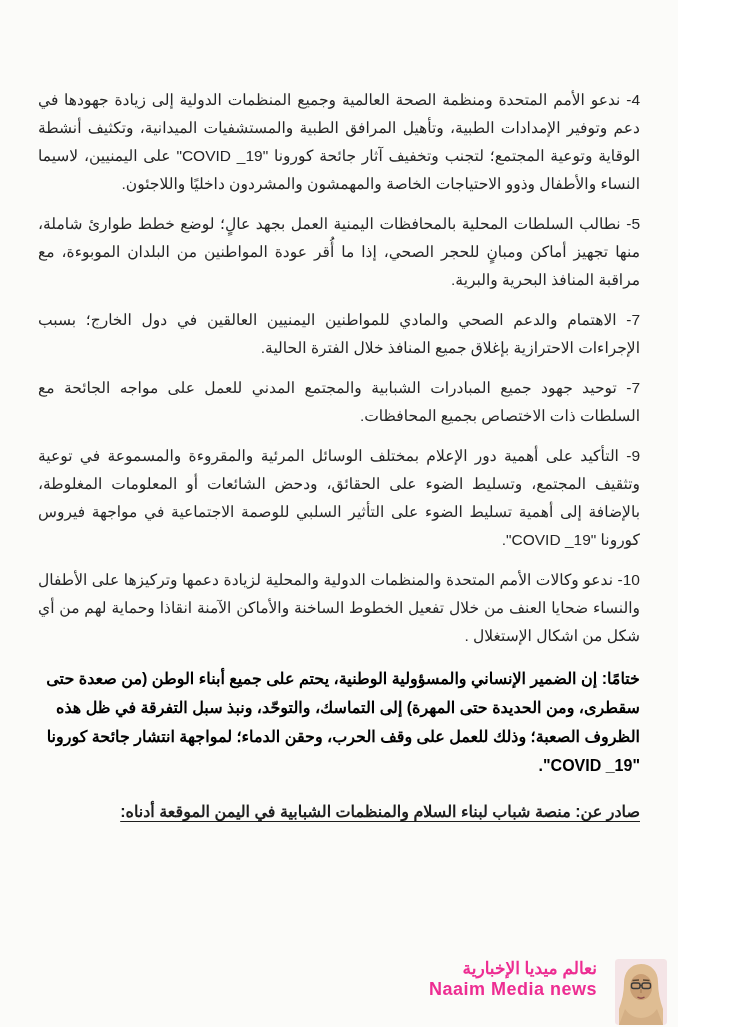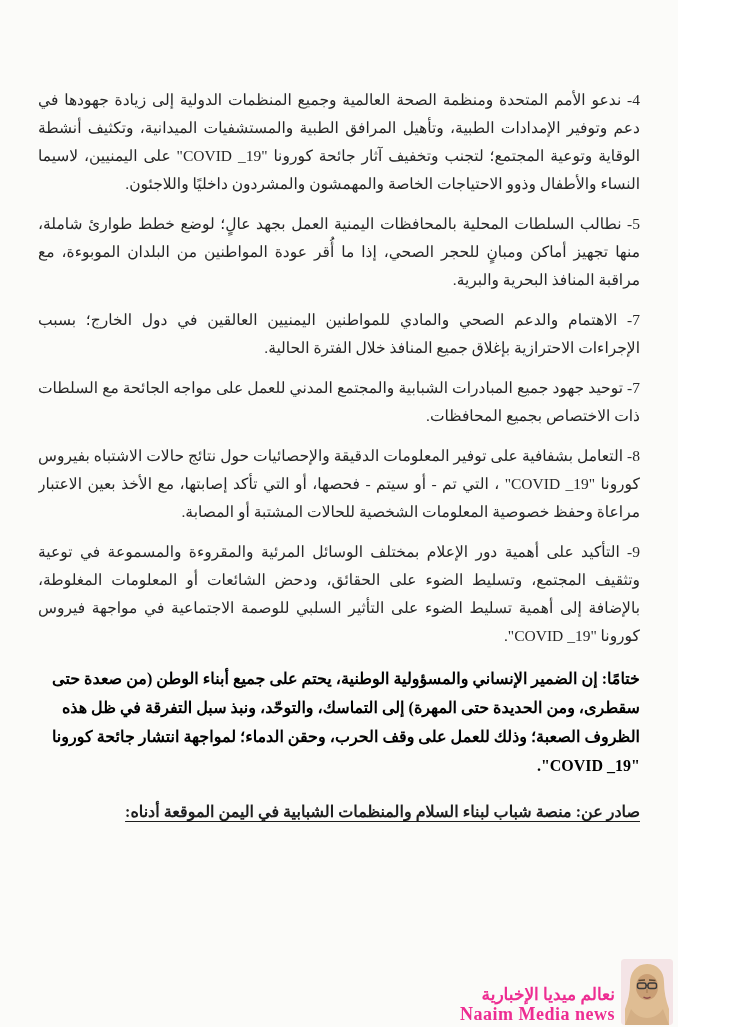--- a/index.html
+++ b/index.html
@@ -2,21 +2,21 @@
 <html lang="ar"><head>
 <meta charset="utf-8">
 <style>
   html,body { margin:0; padding:0; }
   .page {
     position: relative;
     width: 678px;
     height: 1027px;
     background: #fbfbf9;
     overflow: hidden;
-    font-family: Liberation Serif, serif;
+    font-family: Liberation Sans, sans-serif;
     color: #262626;
   }
   .doc {
     position: absolute;
     top: 86px;
     right: 38px;
     left: 38px;
     bottom: 0;
     direction: rtl;
     overflow: hidden;
@@ -42,25 +42,25 @@
     font-weight: bold;
     font-size: 16px;
     line-height: 28px;
     text-align: right;
     text-decoration: underline;
     text-underline-offset: 4px;
     color: #1e1e1e;
   }
   .watermark {
     position: absolute;
-    right: 5px;
+    right: 11px;
     bottom: 2px;
     display: flex;
-    align-items: flex-end;
-    gap: 6px;
+    align-items: flex-start;
+    gap: 18px;
     direction: ltr;
     color: #ed2d92; 
   }
   .wm-text {
     text-align: right;
     line-height: 1.15;
   }
   .wm-ar {
     font-size: 17px;
     font-weight: bold;
@@ -81,22 +81,22 @@
 </head>
 <body>
 
 <div class="page" style="background: rgb(251, 251, 249); color: rgb(38, 38, 38);">
 
   <div class="doc">
     <p class="para">4- ندعو الأمم المتحدة ومنظمة الصحة العالمية وجميع المنظمات الدولية إلى زيادة جهودها في دعم وتوفير الإمدادات الطبية، وتأهيل المرافق الطبية والمستشفيات الميدانية، وتكثيف أنشطة الوقاية وتوعية المجتمع؛ لتجنب وتخفيف آثار جائحة كورونا "COVID _19" على اليمنيين، لاسيما النساء والأطفال وذوو الاحتياجات الخاصة والمهمشون والمشردون داخليًا واللاجئون.</p>
     <p class="para">5- نطالب السلطات المحلية بالمحافظات اليمنية العمل بجهد عالٍ؛ لوضع خطط طوارئ شاملة، منها تجهيز أماكن ومبانٍ للحجر الصحي، إذا ما أُقر عودة المواطنين من البلدان الموبوءة، مع مراقبة المنافذ البحرية والبرية.</p>
     <p class="para">7- الاهتمام والدعم الصحي والمادي للمواطنين اليمنيين العالقين في دول الخارج؛ بسبب الإجراءات الاحترازية بإغلاق جميع المنافذ خلال الفترة الحالية.</p>
     <p class="para">7- توحيد جهود جميع المبادرات الشبابية والمجتمع المدني للعمل على مواجه الجائحة مع السلطات ذات الاختصاص بجميع المحافظات.</p>
-    <p class="para">8- التعامل بشفافية على توفير المعلومات الدقيقة والإحصائيات حول نتائج حالات الاشتباه بفيروس كورونا "COVID _19" ، التي تم - أو سيتم - فحصها، أو التي تأكد إصابتها، مع الأخذ بعين الاعتبار مراعاة وحفظ خصوصية المعلومات الشخصية للحالات المشتبة أو المصابة.</p>
     <p class="para">9- التأكيد على أهمية دور الإعلام بمختلف الوسائل المرئية والمقروءة والمسموعة في توعية وتثقيف المجتمع، وتسليط الضوء على الحقائق، ودحض الشائعات أو المعلومات المغلوطة، بالإضافة إلى أهمية تسليط الضوء على التأثير السلبي للوصمة الاجتماعية في مواجهة فيروس كورونا "COVID _19".</p>
+    <p class="para">10- ندعو وكالات الأمم المتحدة والمنظمات الدولية والمحلية لزيادة دعمها وتركيزها على الأطفال والنساء ضحايا العنف من خلال تفعيل الخطوط الساخنة والأماكن الآمنة انقاذا وحماية لهم من أي شكل من اشكال الإستغلال .</p>
     <p class="para conclusion">ختامًا: إن الضمير الإنساني والمسؤولية الوطنية، يحتم على جميع أبناء الوطن (من صعدة حتى سقطرى، ومن الحديدة حتى المهرة) إلى التماسك، والتوحّد، ونبذ سبل التفرقة في ظل هذه الظروف الصعبة؛ وذلك للعمل على وقف الحرب، وحقن الدماء؛ لمواجهة انتشار جائحة كورونا "COVID _19".</p>
     <p class="para issued">صادر عن: منصة شباب لبناء السلام والمنظمات الشبابية في اليمن الموقعة أدناه:</p>
   </div>
 
   <div class="watermark" style="color: rgb(237, 45, 146);">
     <div class="wm-text">
       <div class="wm-ar">نعالم ميديا الإخبارية</div>
       <div class="wm-en">Naaim Media news</div>
     </div>
     <svg class="wm-avatar" viewBox="0 0 52 66" xmlns="http://www.w3.org/2000/svg" aria-hidden="true">

